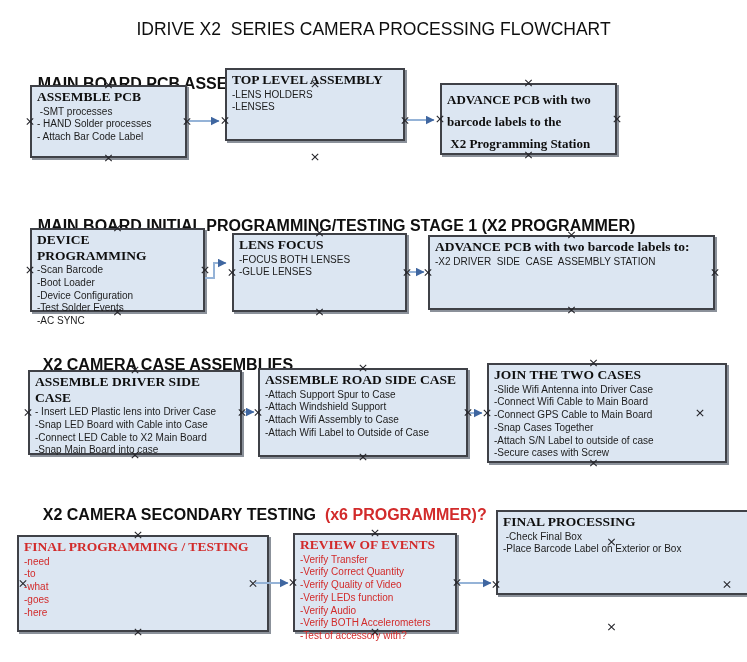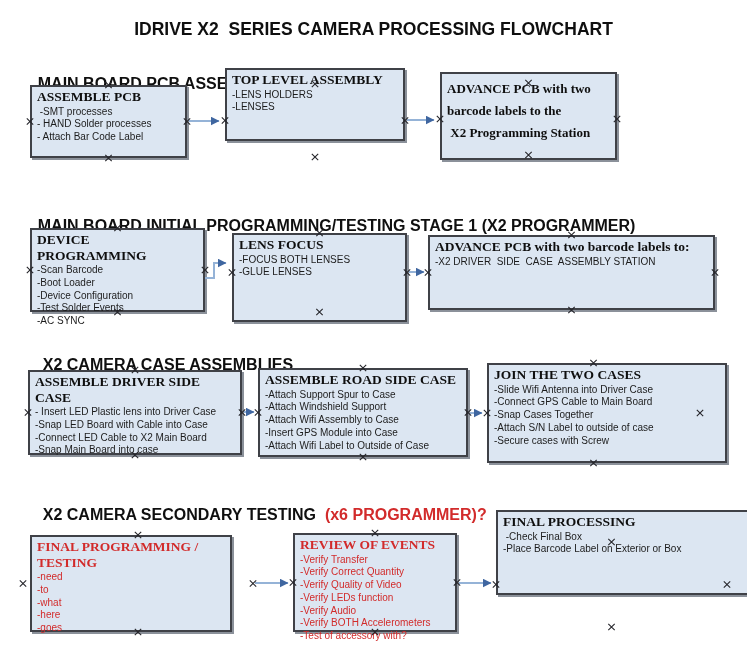--- a/index.html
+++ b/index.html
@@ -1,19 +1,19 @@
 <!DOCTYPE html>
 <html style="--box-fill: #dce6f2; --box-border: #3f4147; --red: #d22b2b; --arrow-line: #95b3d7; --arrow-head: #3f66a0;"><head>
 <meta charset="utf-8">
 <style>
   html,body{margin:0;padding:0;background:#ffffff;}
   .canvas{position:relative;width:747px;height:662px;background:#ffffff;
           font-family:"Liberation Sans",sans-serif;overflow:hidden;}
   .chart-title{position:absolute;top:19px;left:0;width:100%;text-align:center;
-          font-size:17.5px;font-weight:bold;color:#0f0f0f;white-space:pre;}
+          font-size:17.5px;font-weight:normal;color:#0f0f0f;white-space:pre;}
   .heading{position:absolute;font-size:16px;font-weight:bold;color:#0f0f0f;white-space:pre;}
   .red-part{color:var(--red);}
   .fbox{position:absolute;box-sizing:border-box;background:var(--box-fill);
           border:2px solid var(--box-border);box-shadow:2px 2px 0 #8b919a;
           padding:2px 5px 2px 5px;z-index:1;}
   .fbox-title{font-size:13.5px;font-weight:bold;color:#0f0f0f;line-height:15.5px;
           white-space:pre-wrap;margin-bottom:1px;font-family:Liberation Serif, serif;}
   .wide-title .fbox-title{font-size:13px;line-height:22px;padding-top:2px;}
   .fbox-item{font-size:10px;line-height:12.8px;color:#1c1c1c;white-space:pre-wrap;}
   .red .fbox-title,.red .fbox-item{color:var(--red);}
@@ -50,38 +50,38 @@
         <div class="fbox-item">- Attach Bar Code Label</div>
       </div>
   </div>
   <div class="fbox" style="left:225px;top:68px;width:180px;height:73px">
     <div class="fbox-title">TOP LEVEL ASSEMBLY</div>
     <div>
         <div class="fbox-item">-LENS HOLDERS</div>
         <div class="fbox-item">-LENSES</div>
       </div>
   </div>
-  <div class="fbox wide-title" style="left:440px;top:72px;width:177px;height:88px">
+  <div class="fbox wide-title" style="left:440px;top:83px;width:177px;height:72px">
     <div class="fbox-title">ADVANCE PCB with two
 barcode labels to the
  X2 Programming Station</div>
     <div></div>
   </div>
 
   <div class="fbox" style="left:30px;top:228px;width:175px;height:84px">
     <div class="fbox-title">DEVICE PROGRAMMING</div>
     <div>
         <div class="fbox-item">-Scan Barcode</div>
         <div class="fbox-item">-Boot Loader</div>
         <div class="fbox-item">-Device Configuration</div>
         <div class="fbox-item">-Test Solder Events</div>
         <div class="fbox-item">-AC SYNC</div>
       </div>
   </div>
-  <div class="fbox" style="left:232px;top:233px;width:175px;height:89px">
+  <div class="fbox" style="left:232px;top:233px;width:175px;height:79px">
     <div class="fbox-title">LENS FOCUS</div>
     <div>
         <div class="fbox-item">-FOCUS BOTH LENSES</div>
         <div class="fbox-item">-GLUE LENSES</div>
       </div>
   </div>
   <div class="fbox" style="left:428px;top:235px;width:287px;height:75px">
     <div class="fbox-title">ADVANCE PCB with two barcode labels to:</div>
     <div>
         <div class="fbox-item">-X2 DRIVER  SIDE  CASE  ASSEMBLY STATION</div>
@@ -96,43 +96,43 @@
         <div class="fbox-item">-Connect LED Cable to X2 Main Board</div>
         <div class="fbox-item">-Snap Main Board into case</div>
       </div>
   </div>
   <div class="fbox" style="left:258px;top:368px;width:210px;height:89px">
     <div class="fbox-title">ASSEMBLE ROAD SIDE CASE</div>
     <div>
         <div class="fbox-item">-Attach Support Spur to Case</div>
         <div class="fbox-item">-Attach Windshield Support</div>
         <div class="fbox-item">-Attach Wifi Assembly to Case</div>
-        <div class="fbox-item">-Insert GPS Module into Case</div>
         <div class="fbox-item">-Attach Wifi Label to Outside of Case</div>
       </div>
   </div>
   <div class="fbox" style="left:487px;top:363px;width:240px;height:100px">
     <div class="fbox-title">JOIN THE TWO CASES</div>
     <div>
         <div class="fbox-item">-Slide Wifi Antenna into Driver Case</div>
+        <div class="fbox-item">-Connect Wifi Cable to Main Board</div>
         <div class="fbox-item">-Connect GPS Cable to Main Board</div>
         <div class="fbox-item">-Snap Cases Together</div>
         <div class="fbox-item">-Attach S/N Label to outside of case</div>
         <div class="fbox-item">-Secure cases with Screw</div>
       </div>
   </div>
 
-  <div class="fbox red" style="left:30px;top:535px;width:202px;height:97px">
+  <div class="fbox red" style="left:17px;top:535px;width:252px;height:97px">
     <div class="fbox-title">FINAL PROGRAMMING / TESTING</div>
     <div>
         <div class="fbox-item">-need</div>
         <div class="fbox-item">-to</div>
         <div class="fbox-item">-what</div>
+        <div class="fbox-item">-goes</div>
         <div class="fbox-item">-here</div>
-        <div class="fbox-item">-goes</div>
       </div>
   </div>
   <div class="fbox red" style="left:293px;top:533px;width:164px;height:99px">
     <div class="fbox-title">REVIEW OF EVENTS</div>
     <div>
         <div class="fbox-item">-Verify Transfer</div>
         <div class="fbox-item">-Verify Correct Quantity</div>
         <div class="fbox-item">-Verify Quality of Video</div>
         <div class="fbox-item">-Verify LEDs function</div>
         <div class="fbox-item">-Verify Audio</div>

